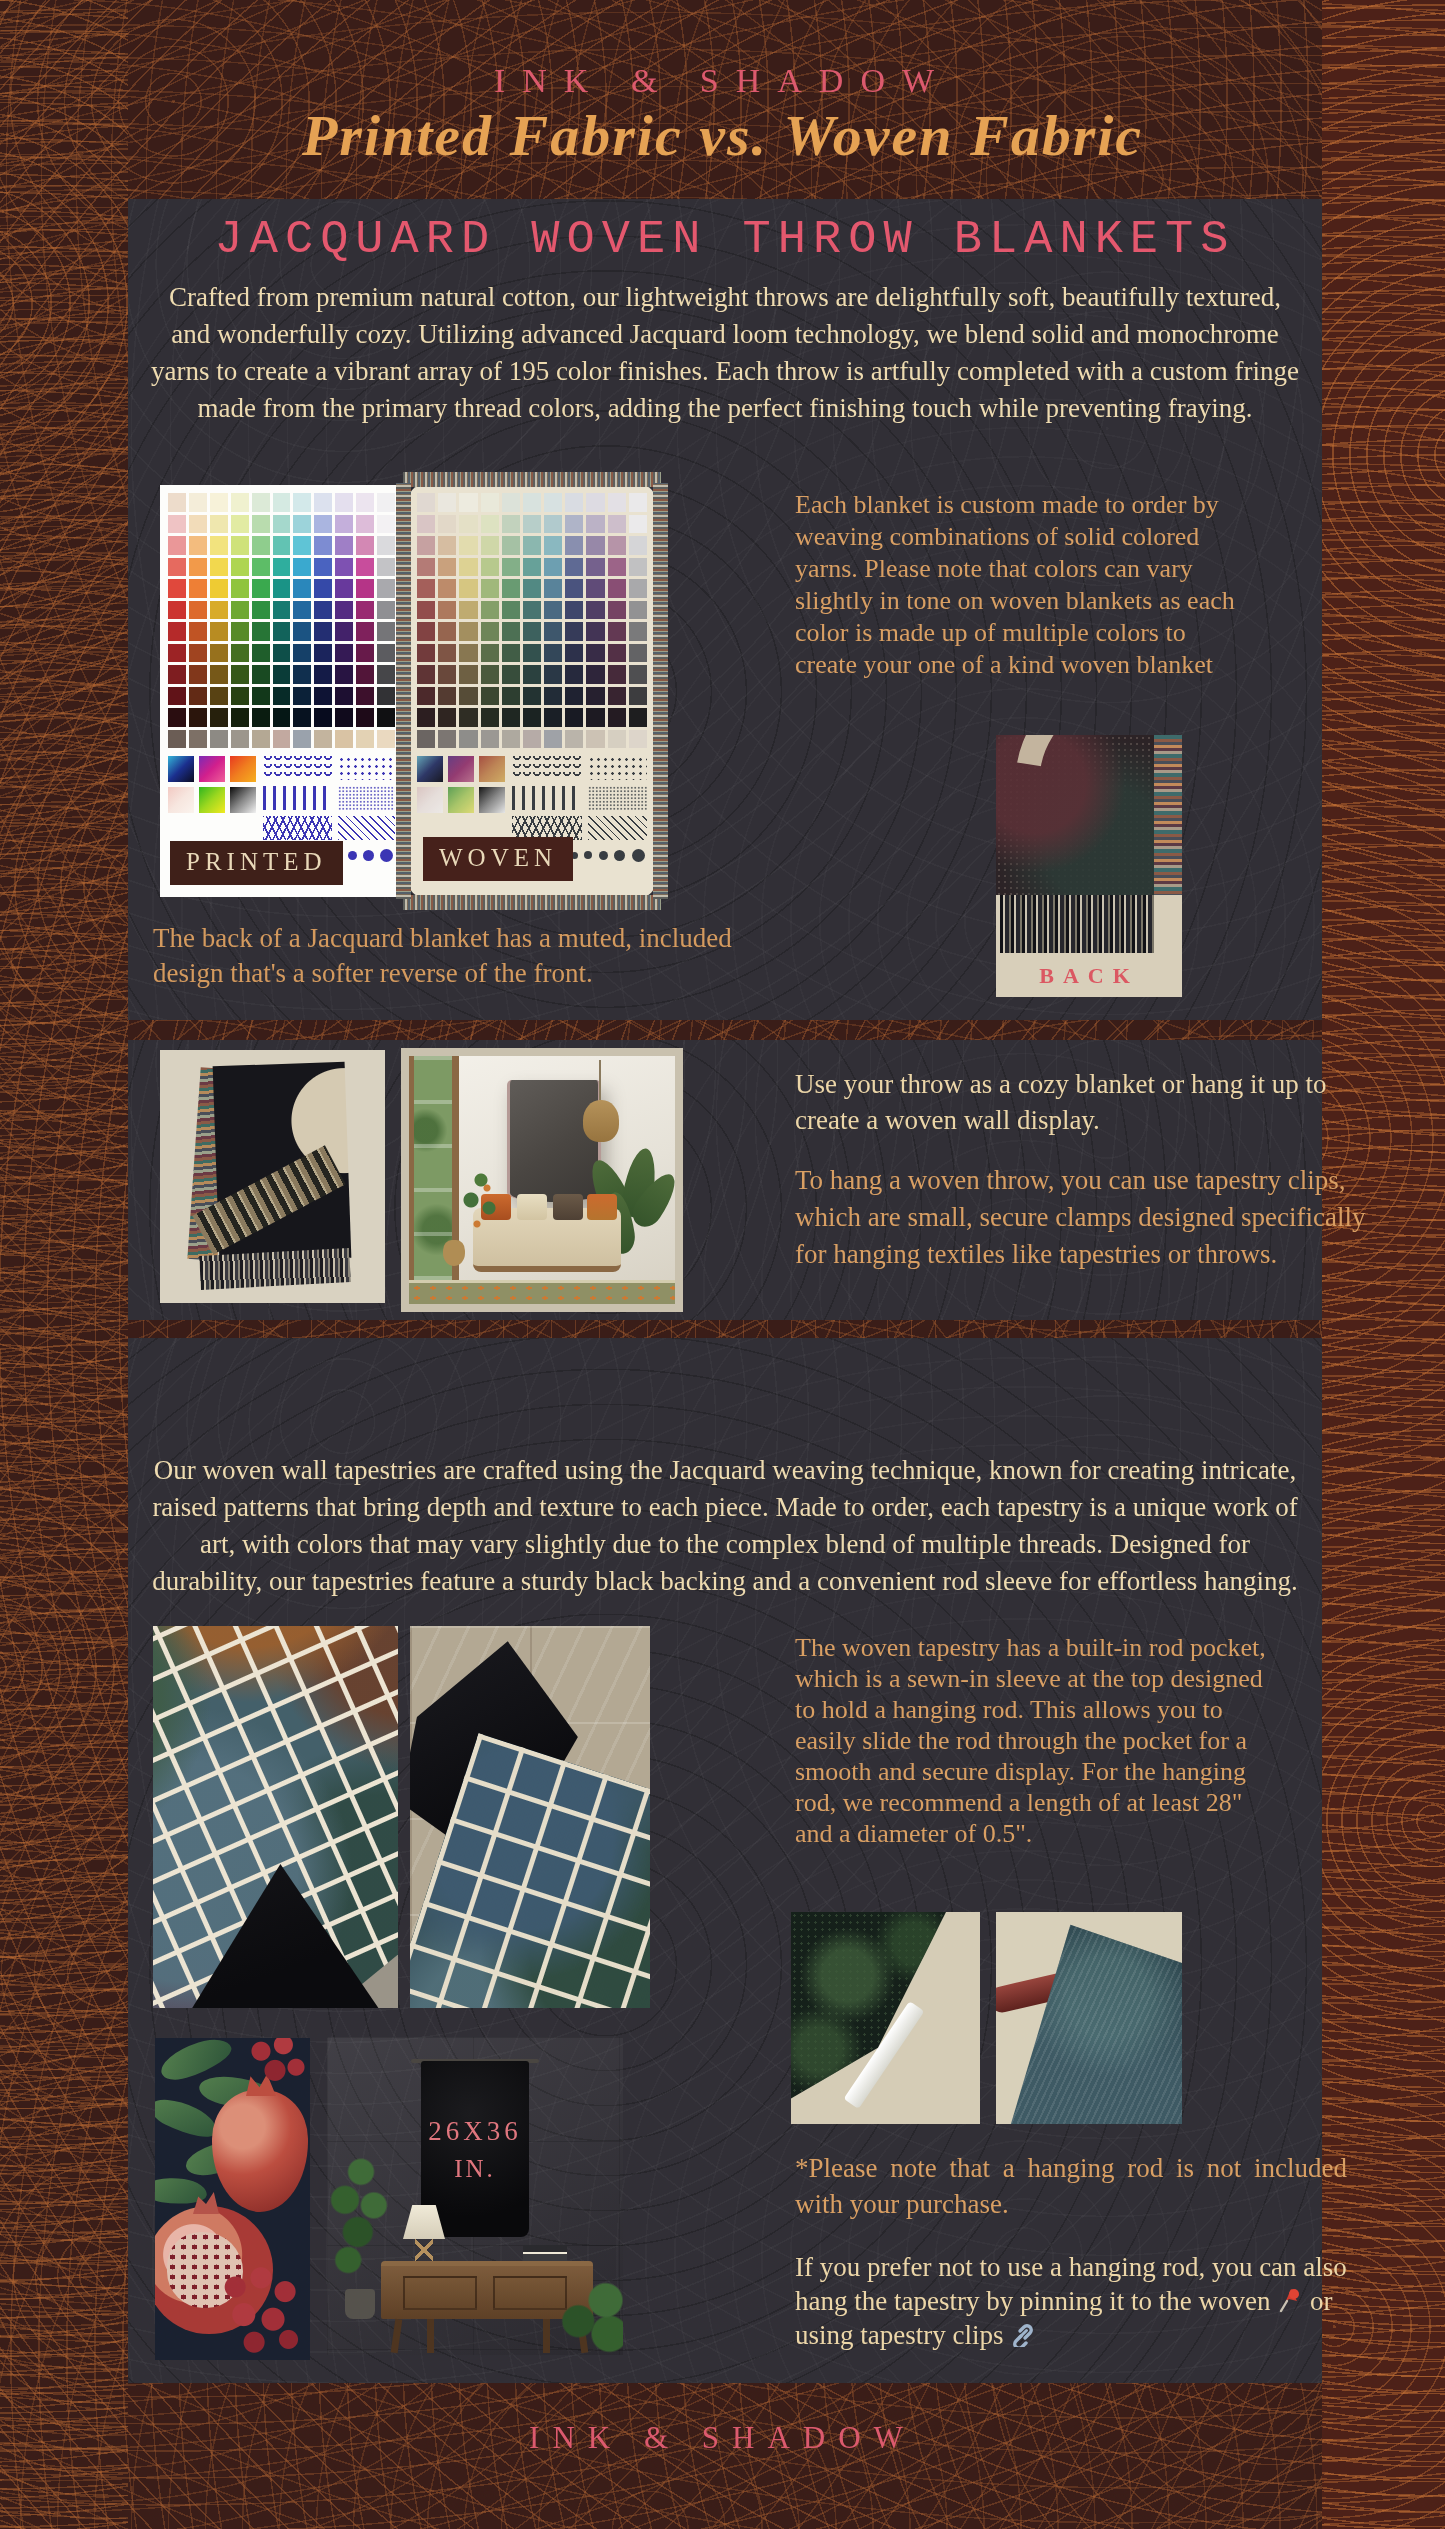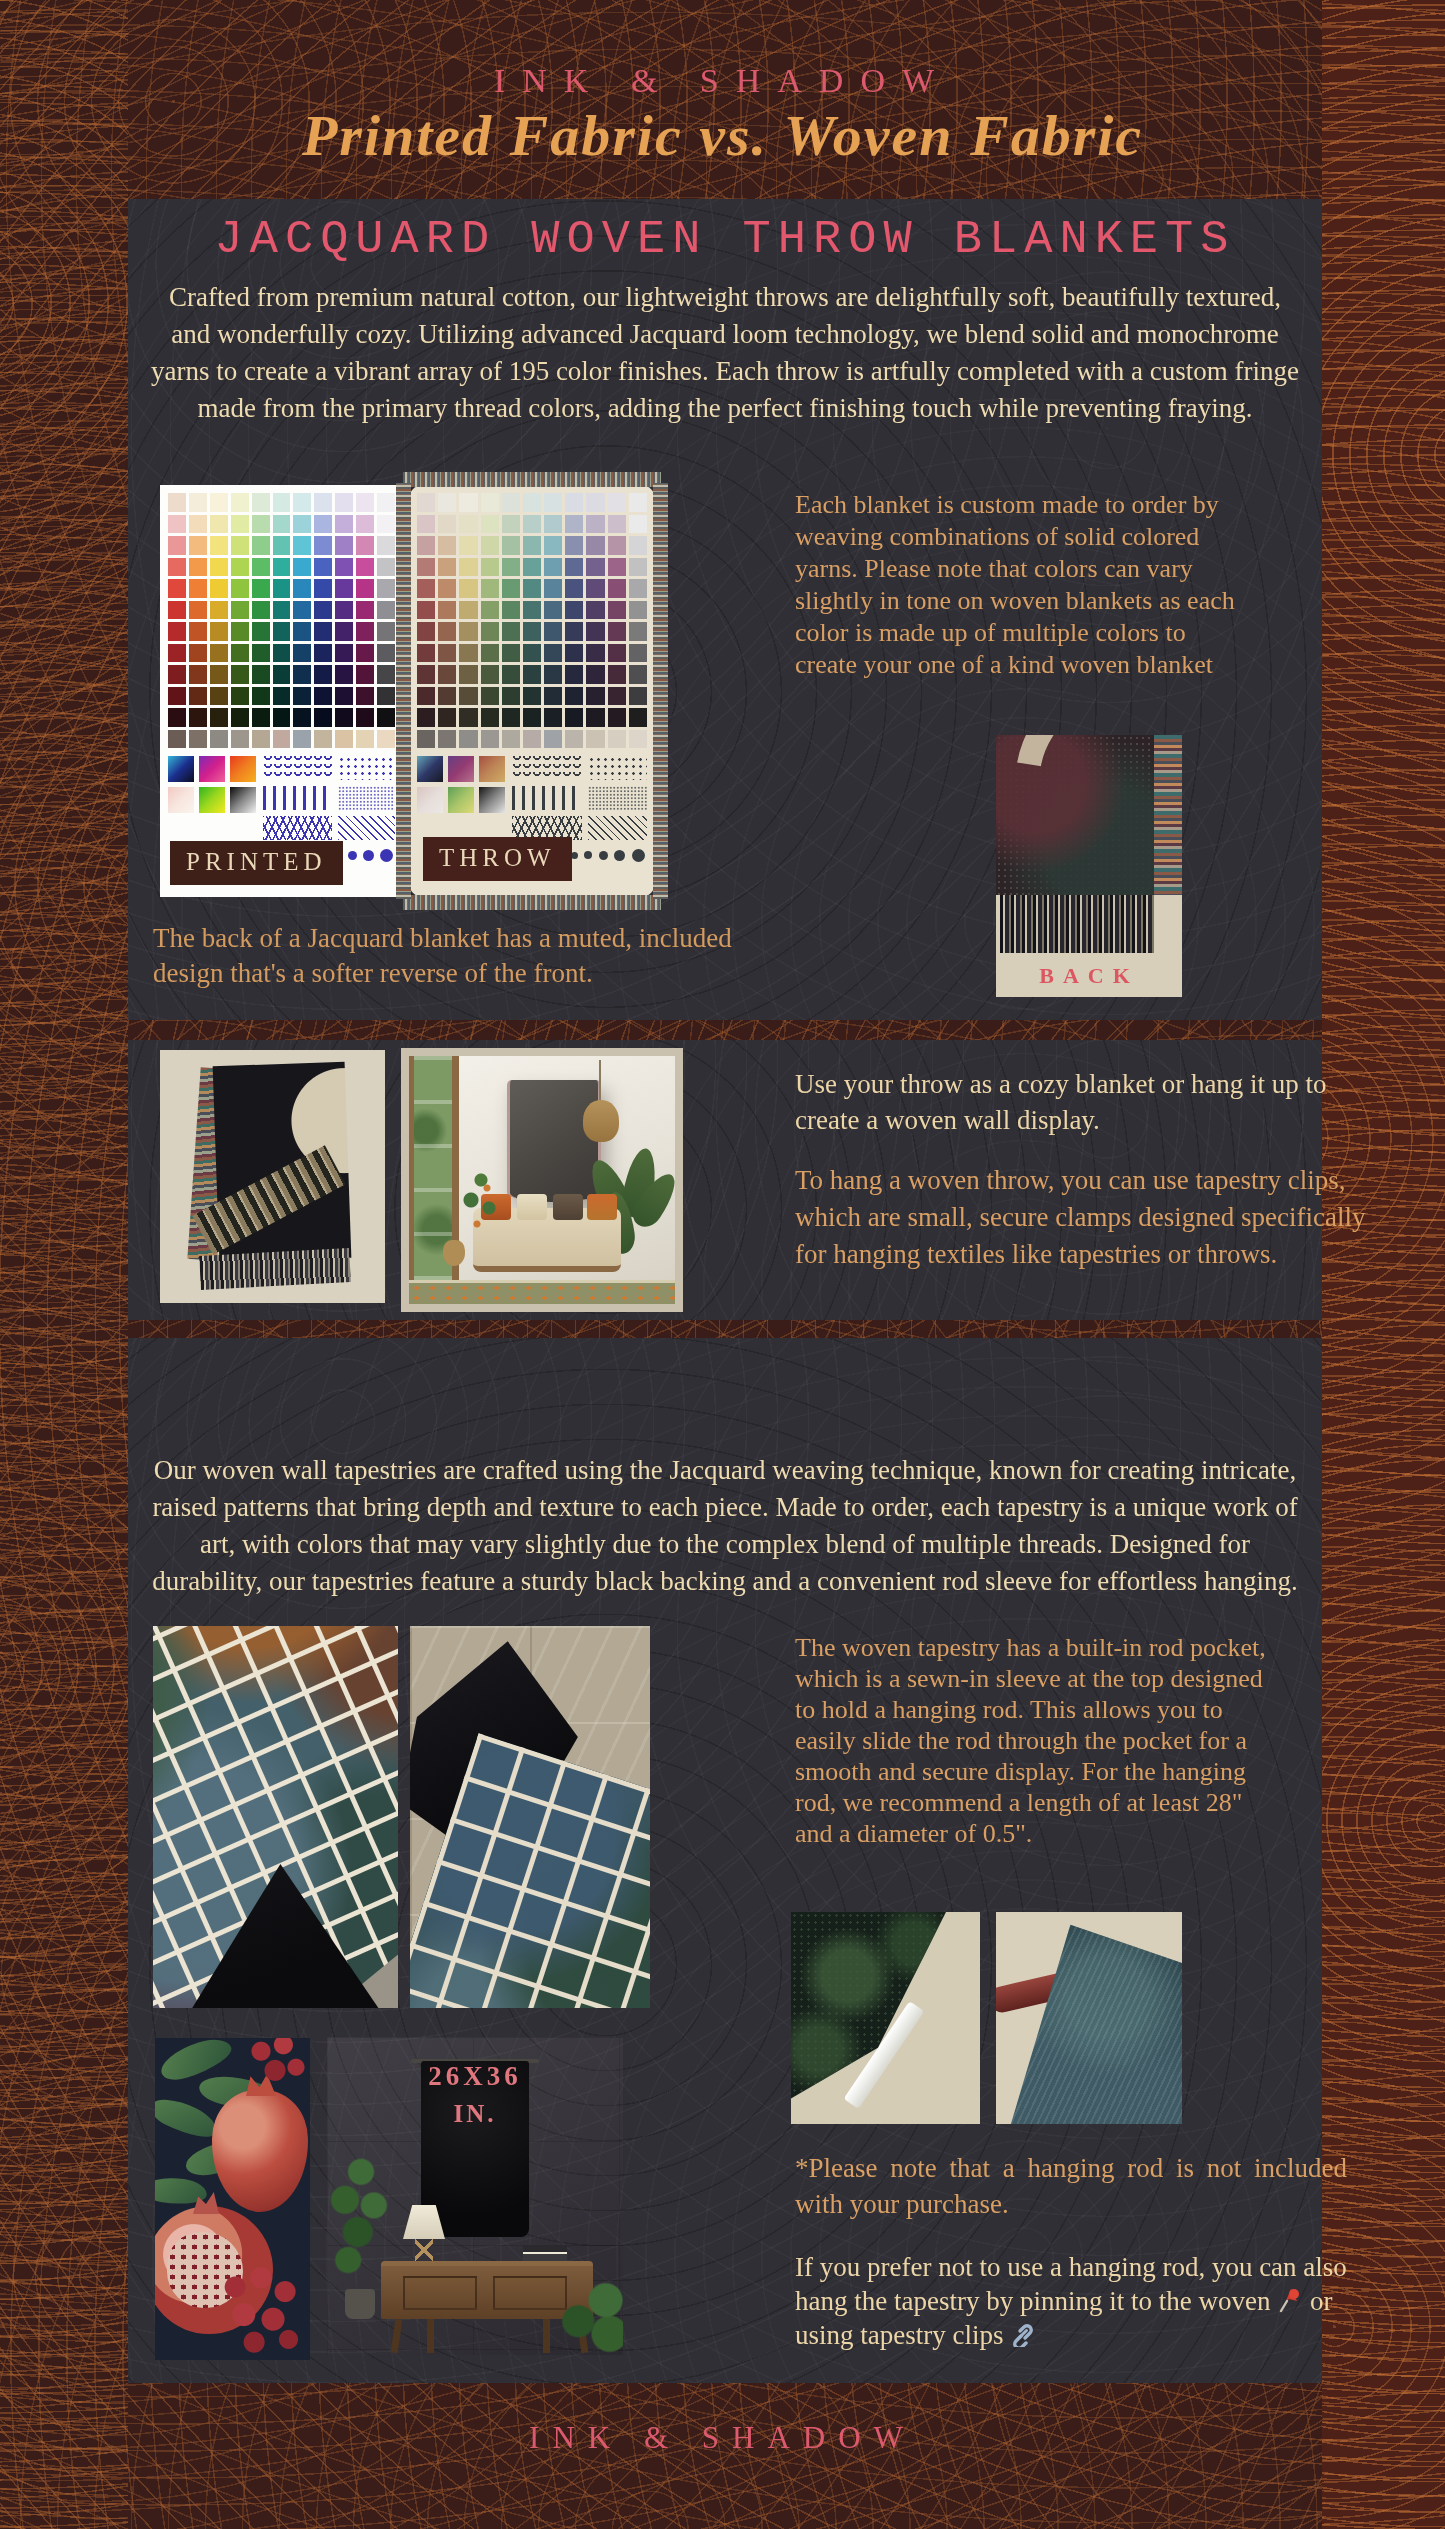--- a/index.html
+++ b/index.html
@@ -265,21 +265,21 @@
       radial-gradient(circle at 80% 55%, #a22f38 0 8px, transparent 9px); }
   
   .photo-mockup { background:linear-gradient(150deg,#908d88 0%, #7e7b77 55%, #6e6b67 100%);
     background-image:
       linear-gradient(rgba(0,0,0,.14) 1px, transparent 1px),
       linear-gradient(90deg, rgba(0,0,0,.1) 1px, transparent 1px),
       linear-gradient(150deg, rgba(255,255,255,.08), rgba(0,0,0,.12));
     background-size:100% 104px, 146px 100%, auto; }
   .mk-rod { position:absolute; left:84px; top:22px; width:128px; height:4px; background:#4a4641; border-radius:2px; }
   .mk-tap { position:absolute; left:94px; top:24px; width:108px; height:176px; background:radial-gradient(circle at 45% 30%, #1b1b1e, #09090b 75%);
-    border-radius:3px 3px 8px 6px; display:flex; flex-direction:column; align-items:center; gap:8px;font-weight:bold; }
+    border-radius:3px 3px 8px 6px; display:flex; flex-direction:column; align-items:center; justify-content:center; gap:8px; }
   .mk-size { color:#e0767e; font-size:27px; letter-spacing:4px; }
   .mk-size2 { color:#e0767e; font-size:25px; letter-spacing:3px; }
   .mk-table { position:absolute; left:54px; top:224px; width:212px; height:58px;
     background:linear-gradient(#7d5c3c,#5e4026); border-radius:4px 4px 2px 2px; border-top:5px solid #8a6844; }
   .mk-drawer { position:absolute; top:10px; width:74px; height:34px; border:2px solid rgba(40,24,12,.55);
     background:linear-gradient(#775636,#64462a); }
   .mk-leg { position:absolute; top:282px; width:7px; height:34px; background:#4e3520; }
   .mk-lamp-shade { position:absolute; left:76px; top:168px; width:42px; height:34px; background:linear-gradient(#f0ead8,#d5cdb8);
     clip-path:polygon(22% 0, 78% 0, 100% 100%, 0 100%); }
   .mk-lamp-base { position:absolute; left:88px; top:202px; width:18px; height:22px;
@@ -659,21 +659,21 @@
               <div class="dot" style="height: 5px; width: 5px;"></div>
               <div class="dot" style="height: 6px; width: 6px;"></div>
               <div class="dot" style="height: 7px; width: 7px;"></div>
               <div class="dot" style="height: 8px; width: 8px;"></div>
               <div class="dot" style="height: 9px; width: 9px;"></div>
               <div class="dot" style="height: 11px; width: 11px;"></div>
               <div class="dot" style="height: 13px; width: 13px;"></div>
             </div>
         </div>
       </div>
-      <div class="label-chip">THROW</div>
+      <div class="label-chip">WOVEN</div>
     </div>
 
     <div class="gold-text" style="position:absolute; left:667px; top:290px; width:450px;">Each blanket is custom made to order by weaving combinations of solid colored yarns. Please note that colors can vary slightly in tone on woven blankets as each color is made up of multiple colors to create your one of a kind woven blanket</div>
 
 
     <div class="photo photo-back" style="left:868px; top:536px; width:186px; height:262px;">
       <div class="bk-fabric">
         <div class="bk-band"></div>
       </div>
       <div class="bk-sidefringe"></div>

